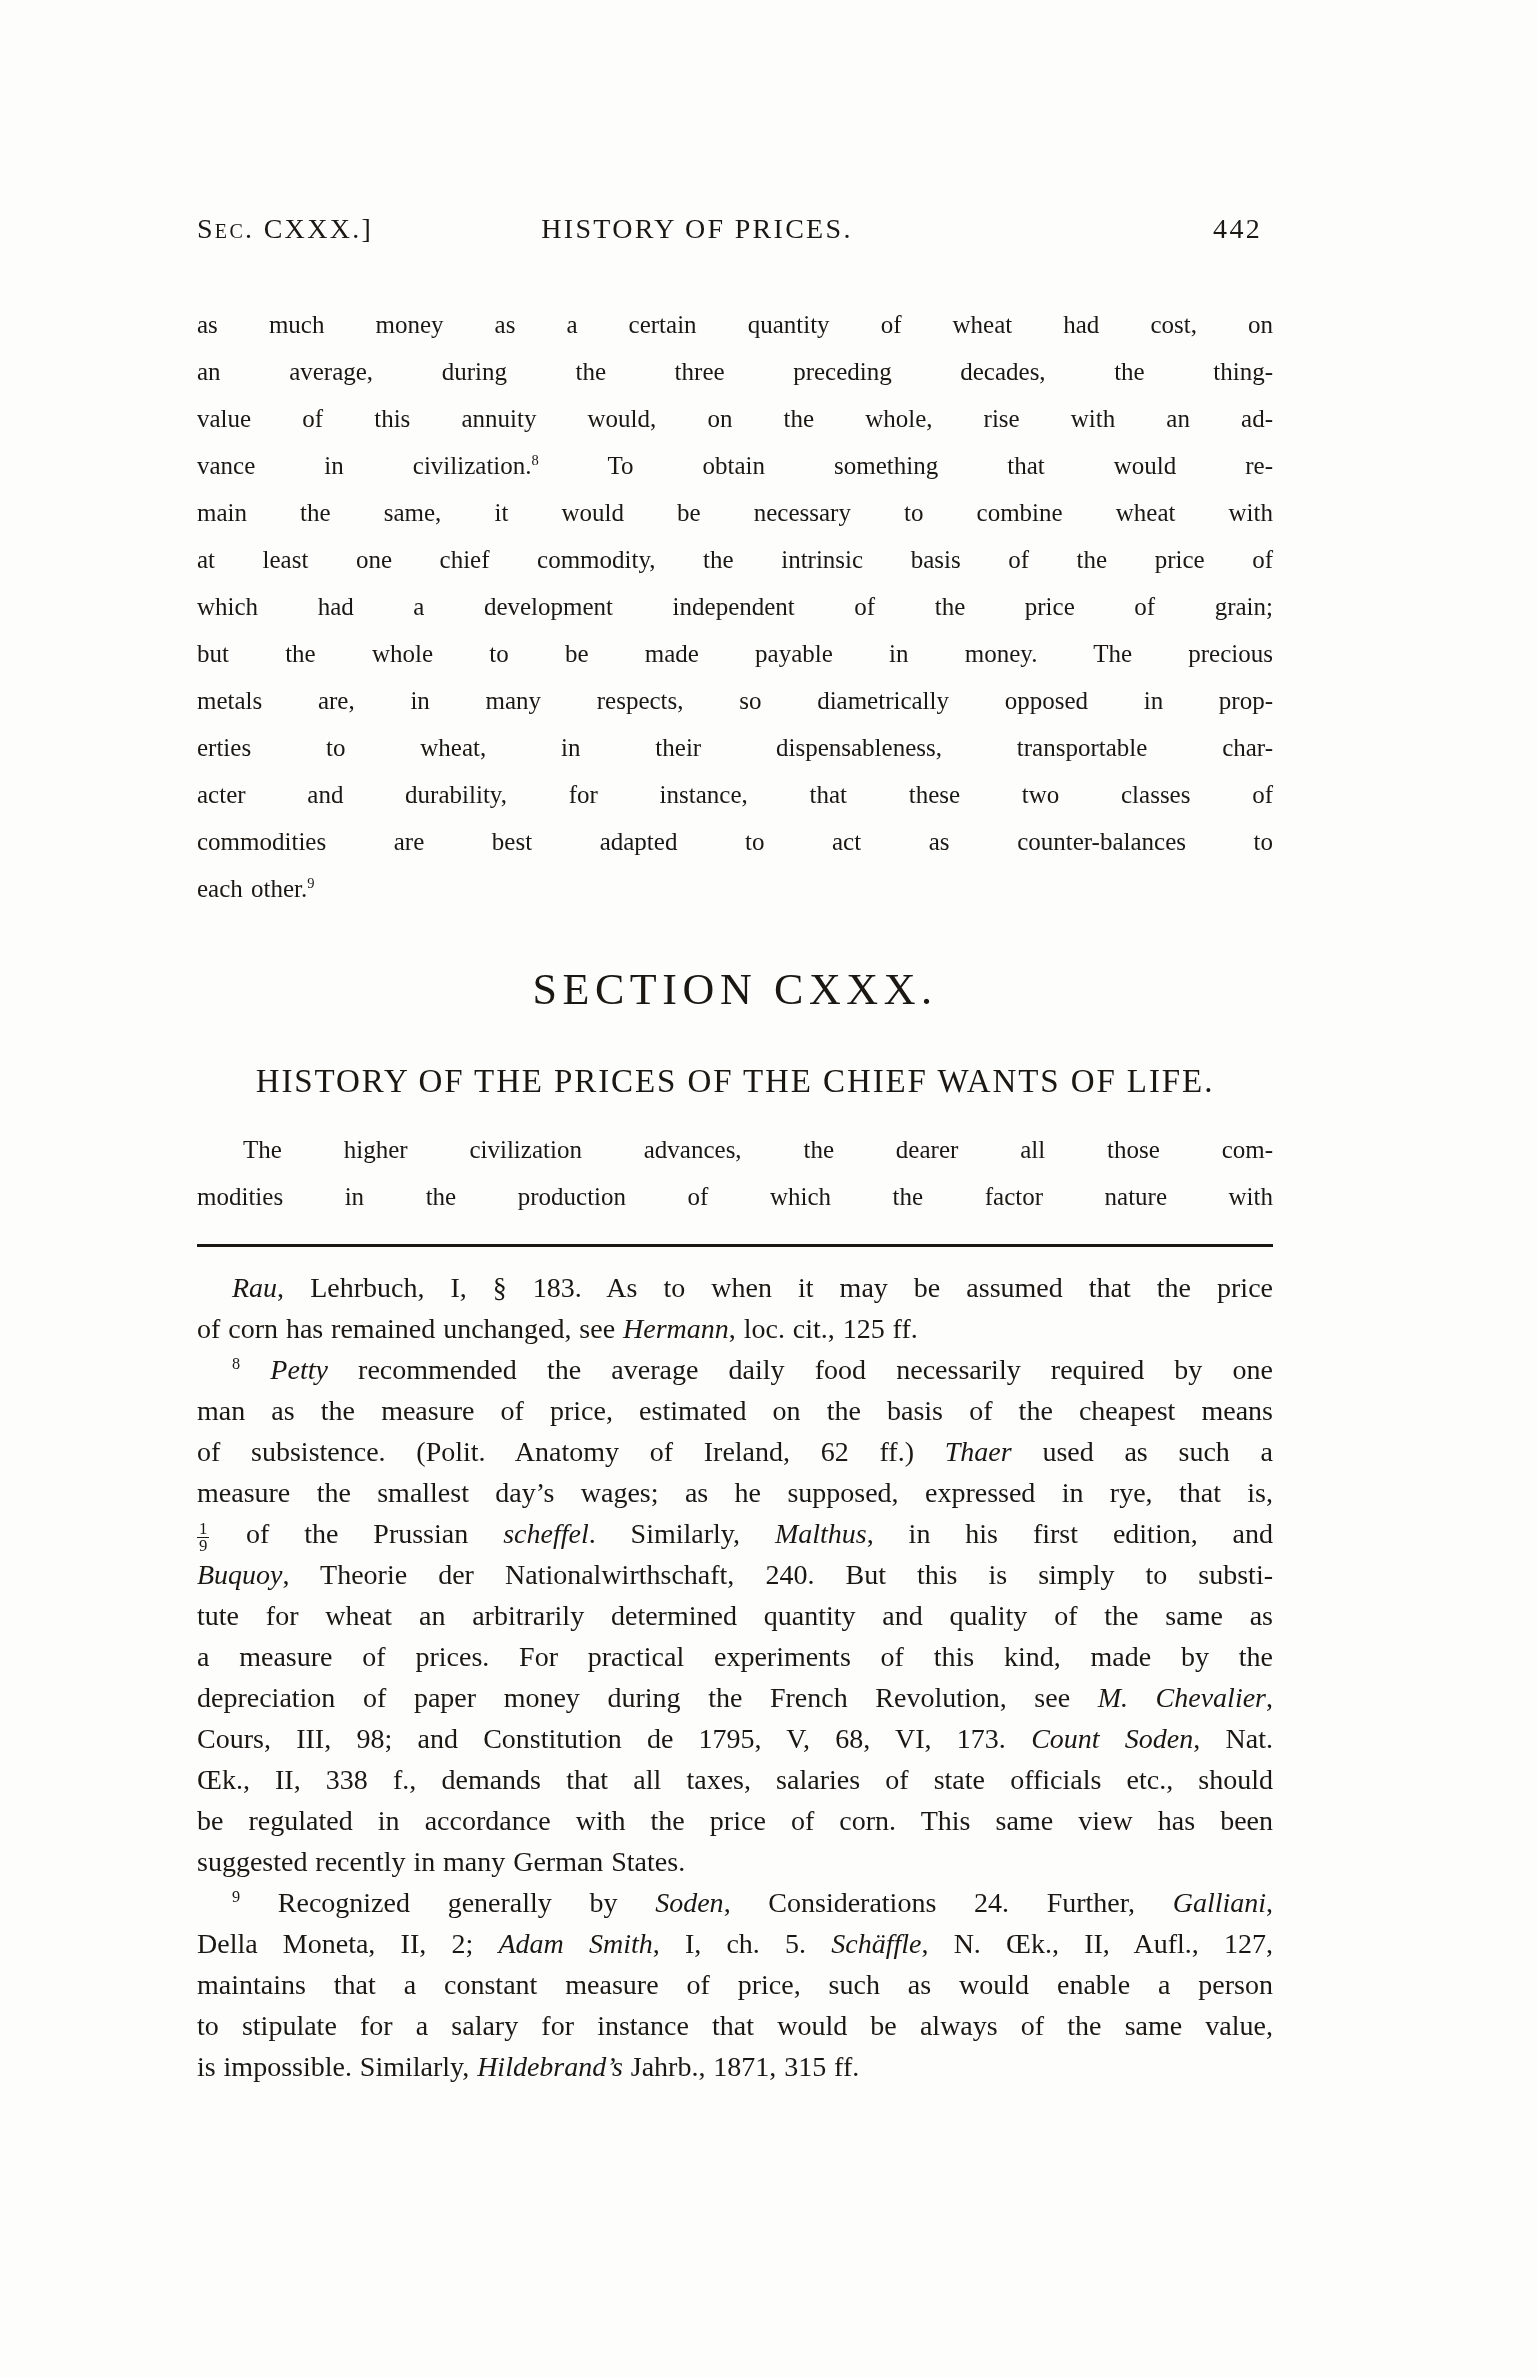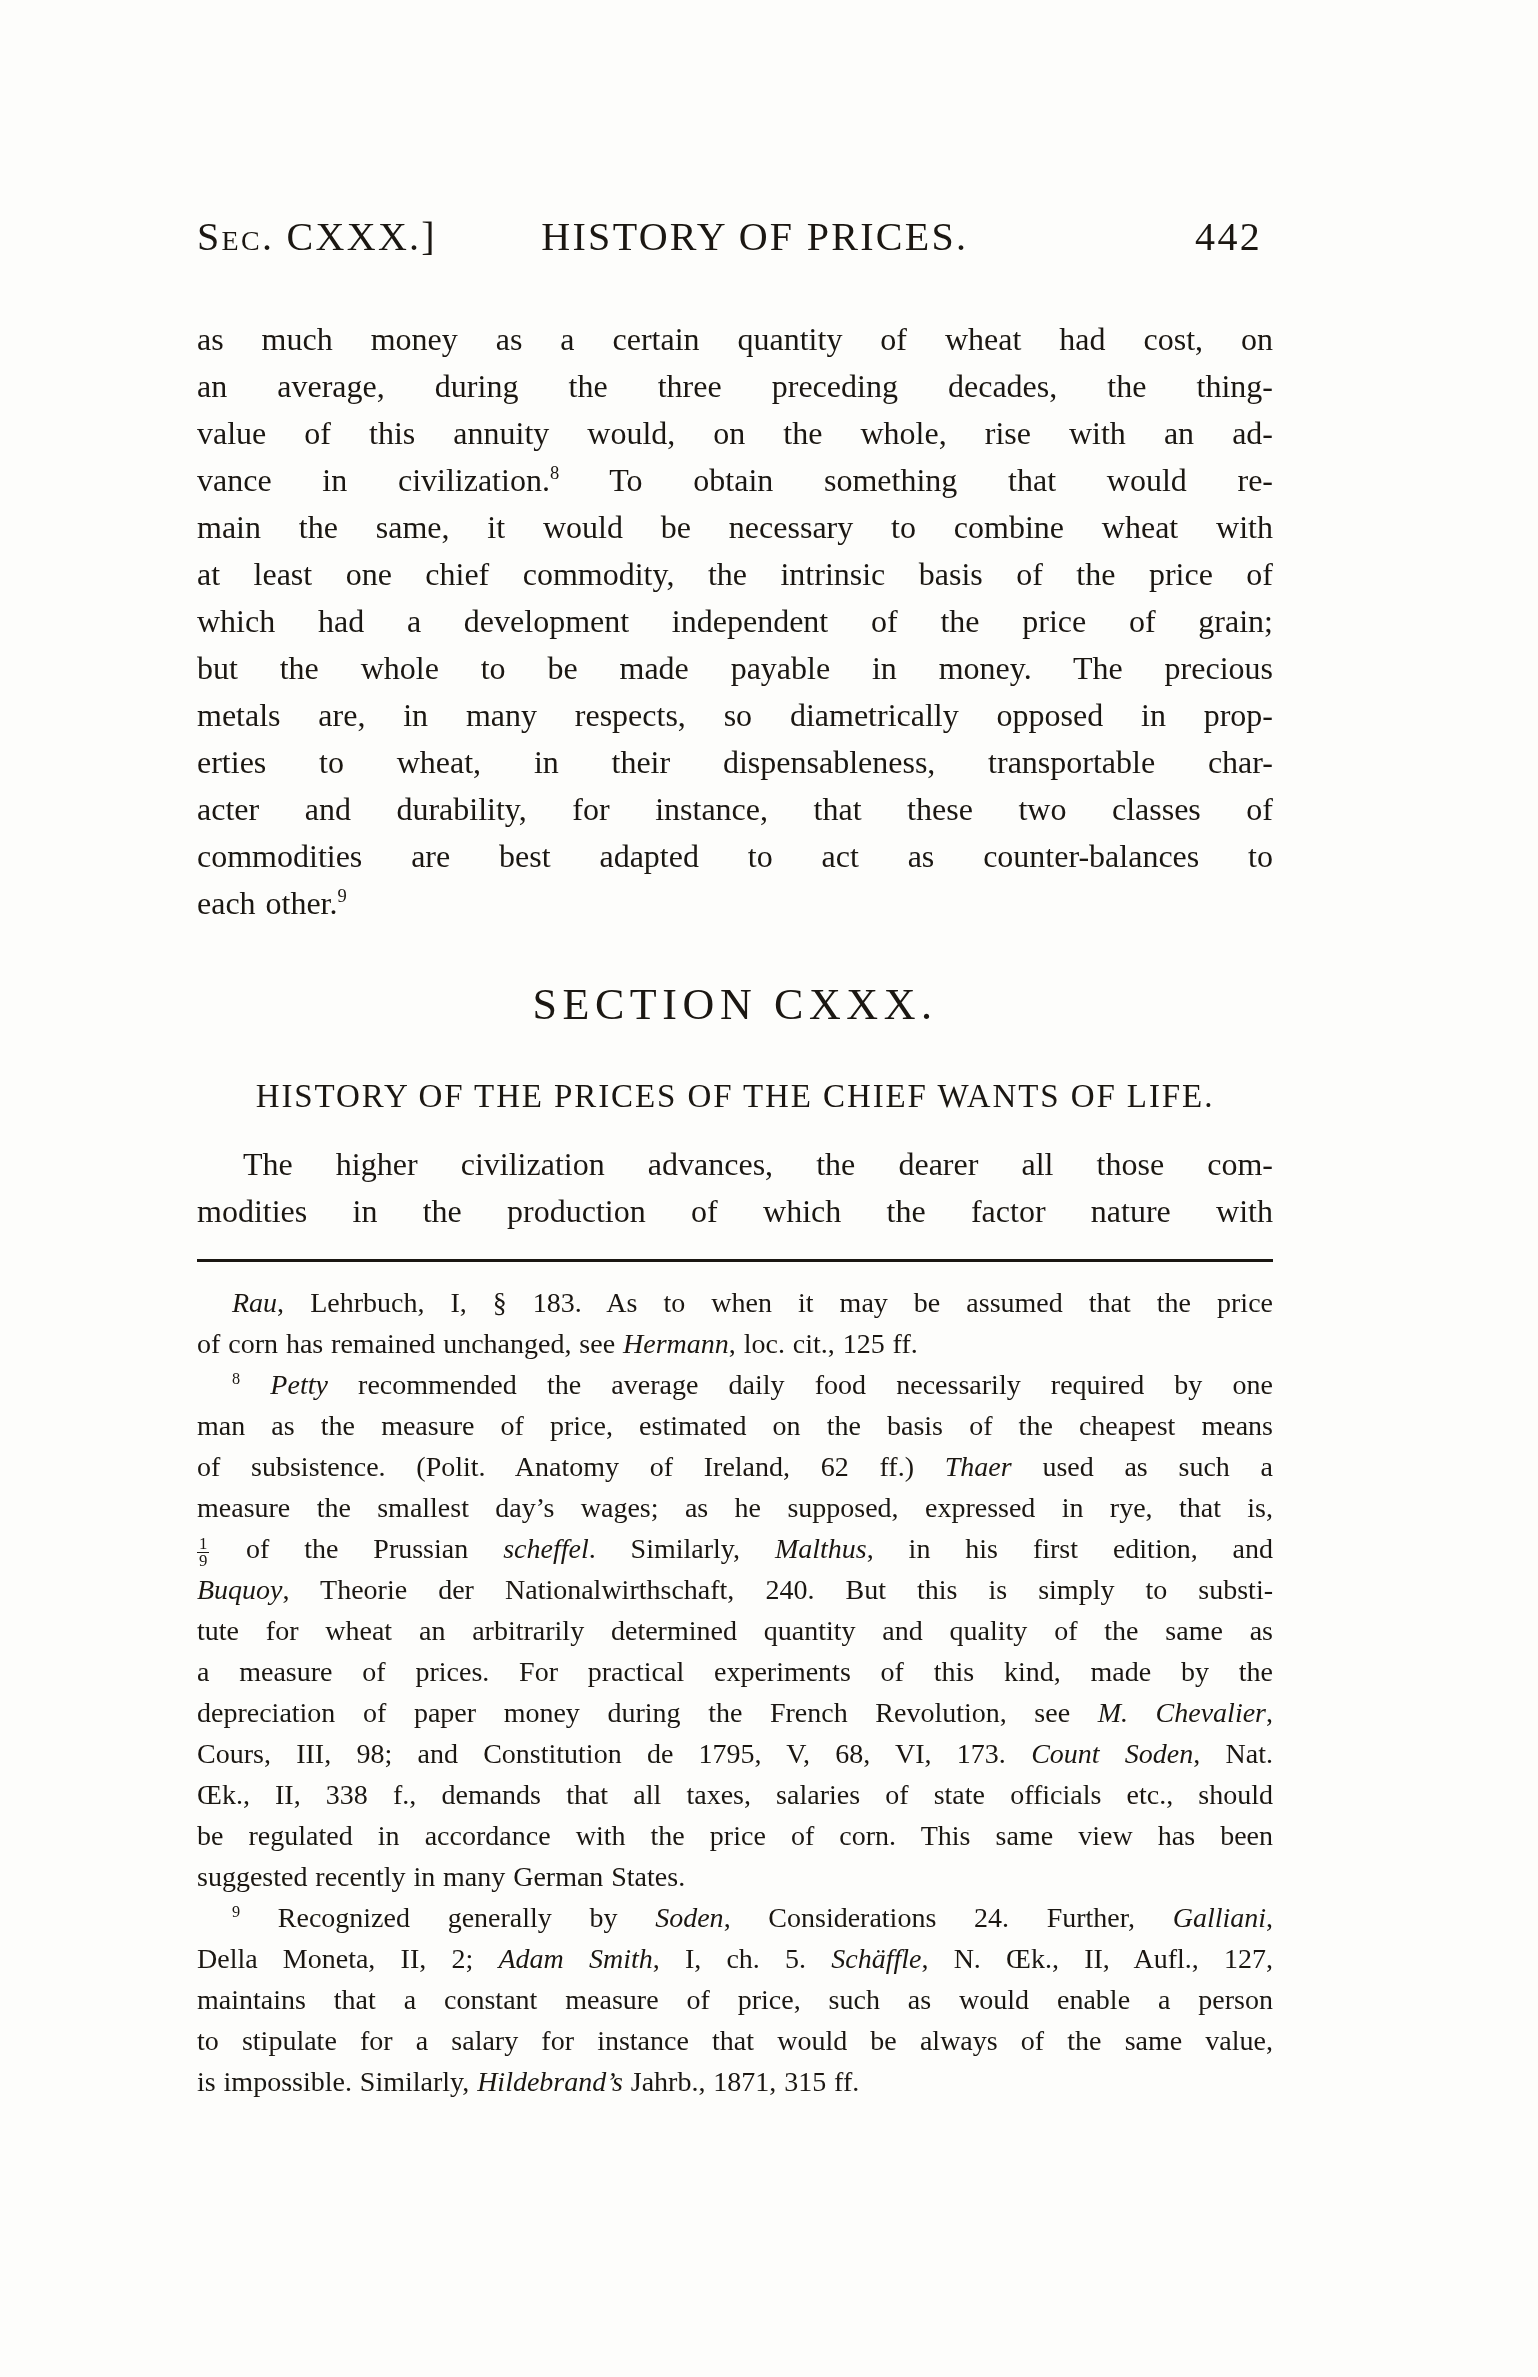--- a/index.html
+++ b/index.html
@@ -10,31 +10,31 @@
     background: var(--paper);
     color: var(--ink);
     font-family: "Liberation Serif", "DejaVu Serif", serif;
     overflow: hidden;
   }
   .page { padding: 213px 266px 0 197px; }
 
   
   .running-head {
     display:flex; align-items:baseline;
-    font-size:40px; letter-spacing:2.3px;
+    font-size:28px; letter-spacing:2.3px;
     margin-bottom:56px;
     white-space:nowrap;
   }
   .rh-left  { width:32%; }
   .rh-center{ width:36%; text-align:left; }
   .rh-right { width:32%; text-align:right; padding-right:11px; }
   .smallcaps { font-variant: small-caps; }
 
   
-  .body-text { font-size:32px; line-height:47px; word-spacing:1.9px; }
+  .body-text { font-size:25px; line-height:47px; word-spacing:1.9px; }
   .tline { text-align: justify; text-align-last: justify; text-justify: inter-word; }
   .tline.last { text-align-last: left; }
   .body-text .tline.indent { text-indent:46px; }
 
   
   .section-heading {
     margin:52px 0 0 0;
     font-size:44px; font-weight:normal;
     text-align:center; letter-spacing:5.6px;
     white-space:nowrap;

